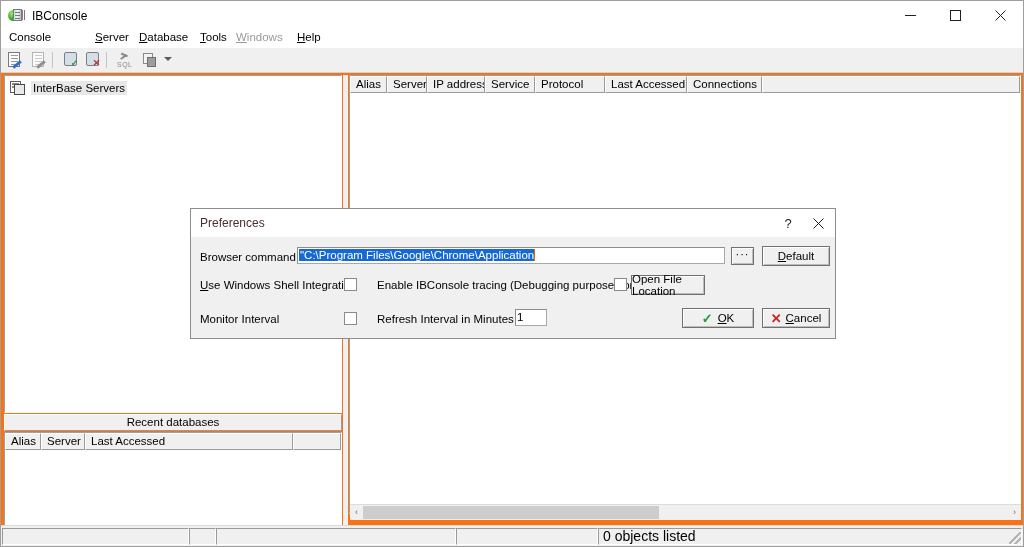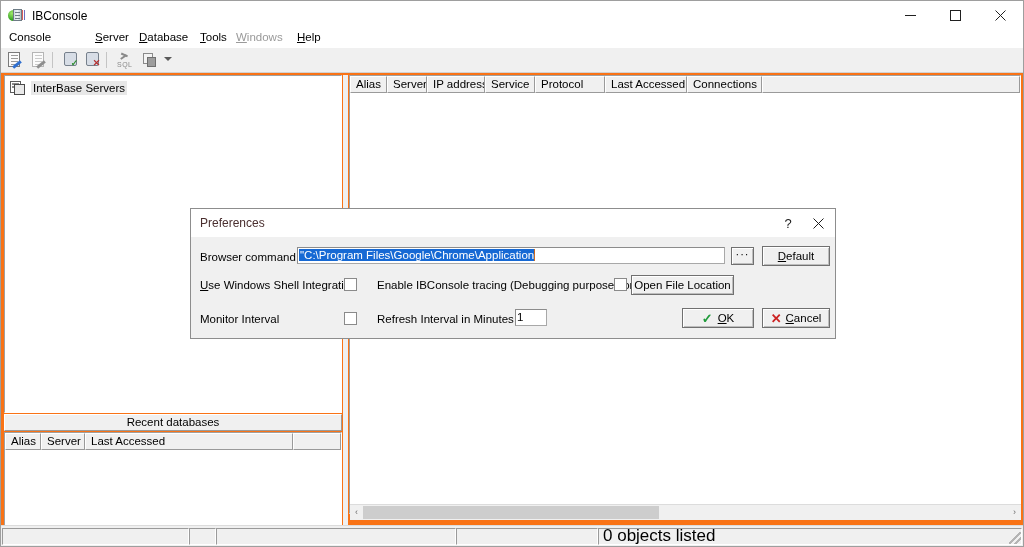--- a/index.html
+++ b/index.html
@@ -385,21 +385,21 @@
     box-sizing: border-box;
   }
   .sb-cell {
     position: absolute;
     top: 2px;
     height: 17px;
     border: 1px solid #9a9a9a;
     border-right-color: #ffffff;
     border-bottom-color: #ffffff;
     box-sizing: border-box;
-    font-size: 17px;
+    font-size: 14px;
     line-height: 14px;
     padding: 0 4px;
     white-space: nowrap;
     overflow: hidden;
     background: #f0f0f0;
   }
   .sb-grip {
     position: absolute;
     right: 2px; bottom: 2px;
     width: 12px; height: 12px;
@@ -658,21 +658,21 @@
         <span class="dots">···</span>
       </div>
     <div class="btn" style="left:571px; top:37px; width:68px; height:20px;">
         <span><u>D</u>efault</span>
       </div>
 
     <div class="dlg-label" style="left:9px; top:70px;"><u>U</u>se Windows Shell Integration</div>
     <div class="cbox" style="left:153px; top:69px;"></div>
     <div class="dlg-label" style="left:186px; top:70px;">Enable IBConsole tracing (Debugging purposes only)</div>
     <div class="cbox" style="left:423px; top:69px;"></div>
-    <div class="btn" style="left:440px; top:66px; width:103px; height:20px;">
+    <div class="btn" style="left:440px; top:66px; width:74px; height:20px;">
         <span>Open File Location</span>
       </div>
 
     <div class="dlg-label" style="left:9px; top:104px;">Monitor Interval</div>
     <div class="cbox" style="left:153px; top:103px;"></div>
     <div class="dlg-label" style="left:186px; top:104px;">Refresh Interval in Minutes</div>
     <div class="txtfield" style="left:324px; top:100px; width:32px; height:17px;">1</div>
     <div class="btn" style="left:491px; top:99px; width:72px; height:20px;">
         <span class="ok-check">✓</span>
         <span><u>O</u>K</span>

